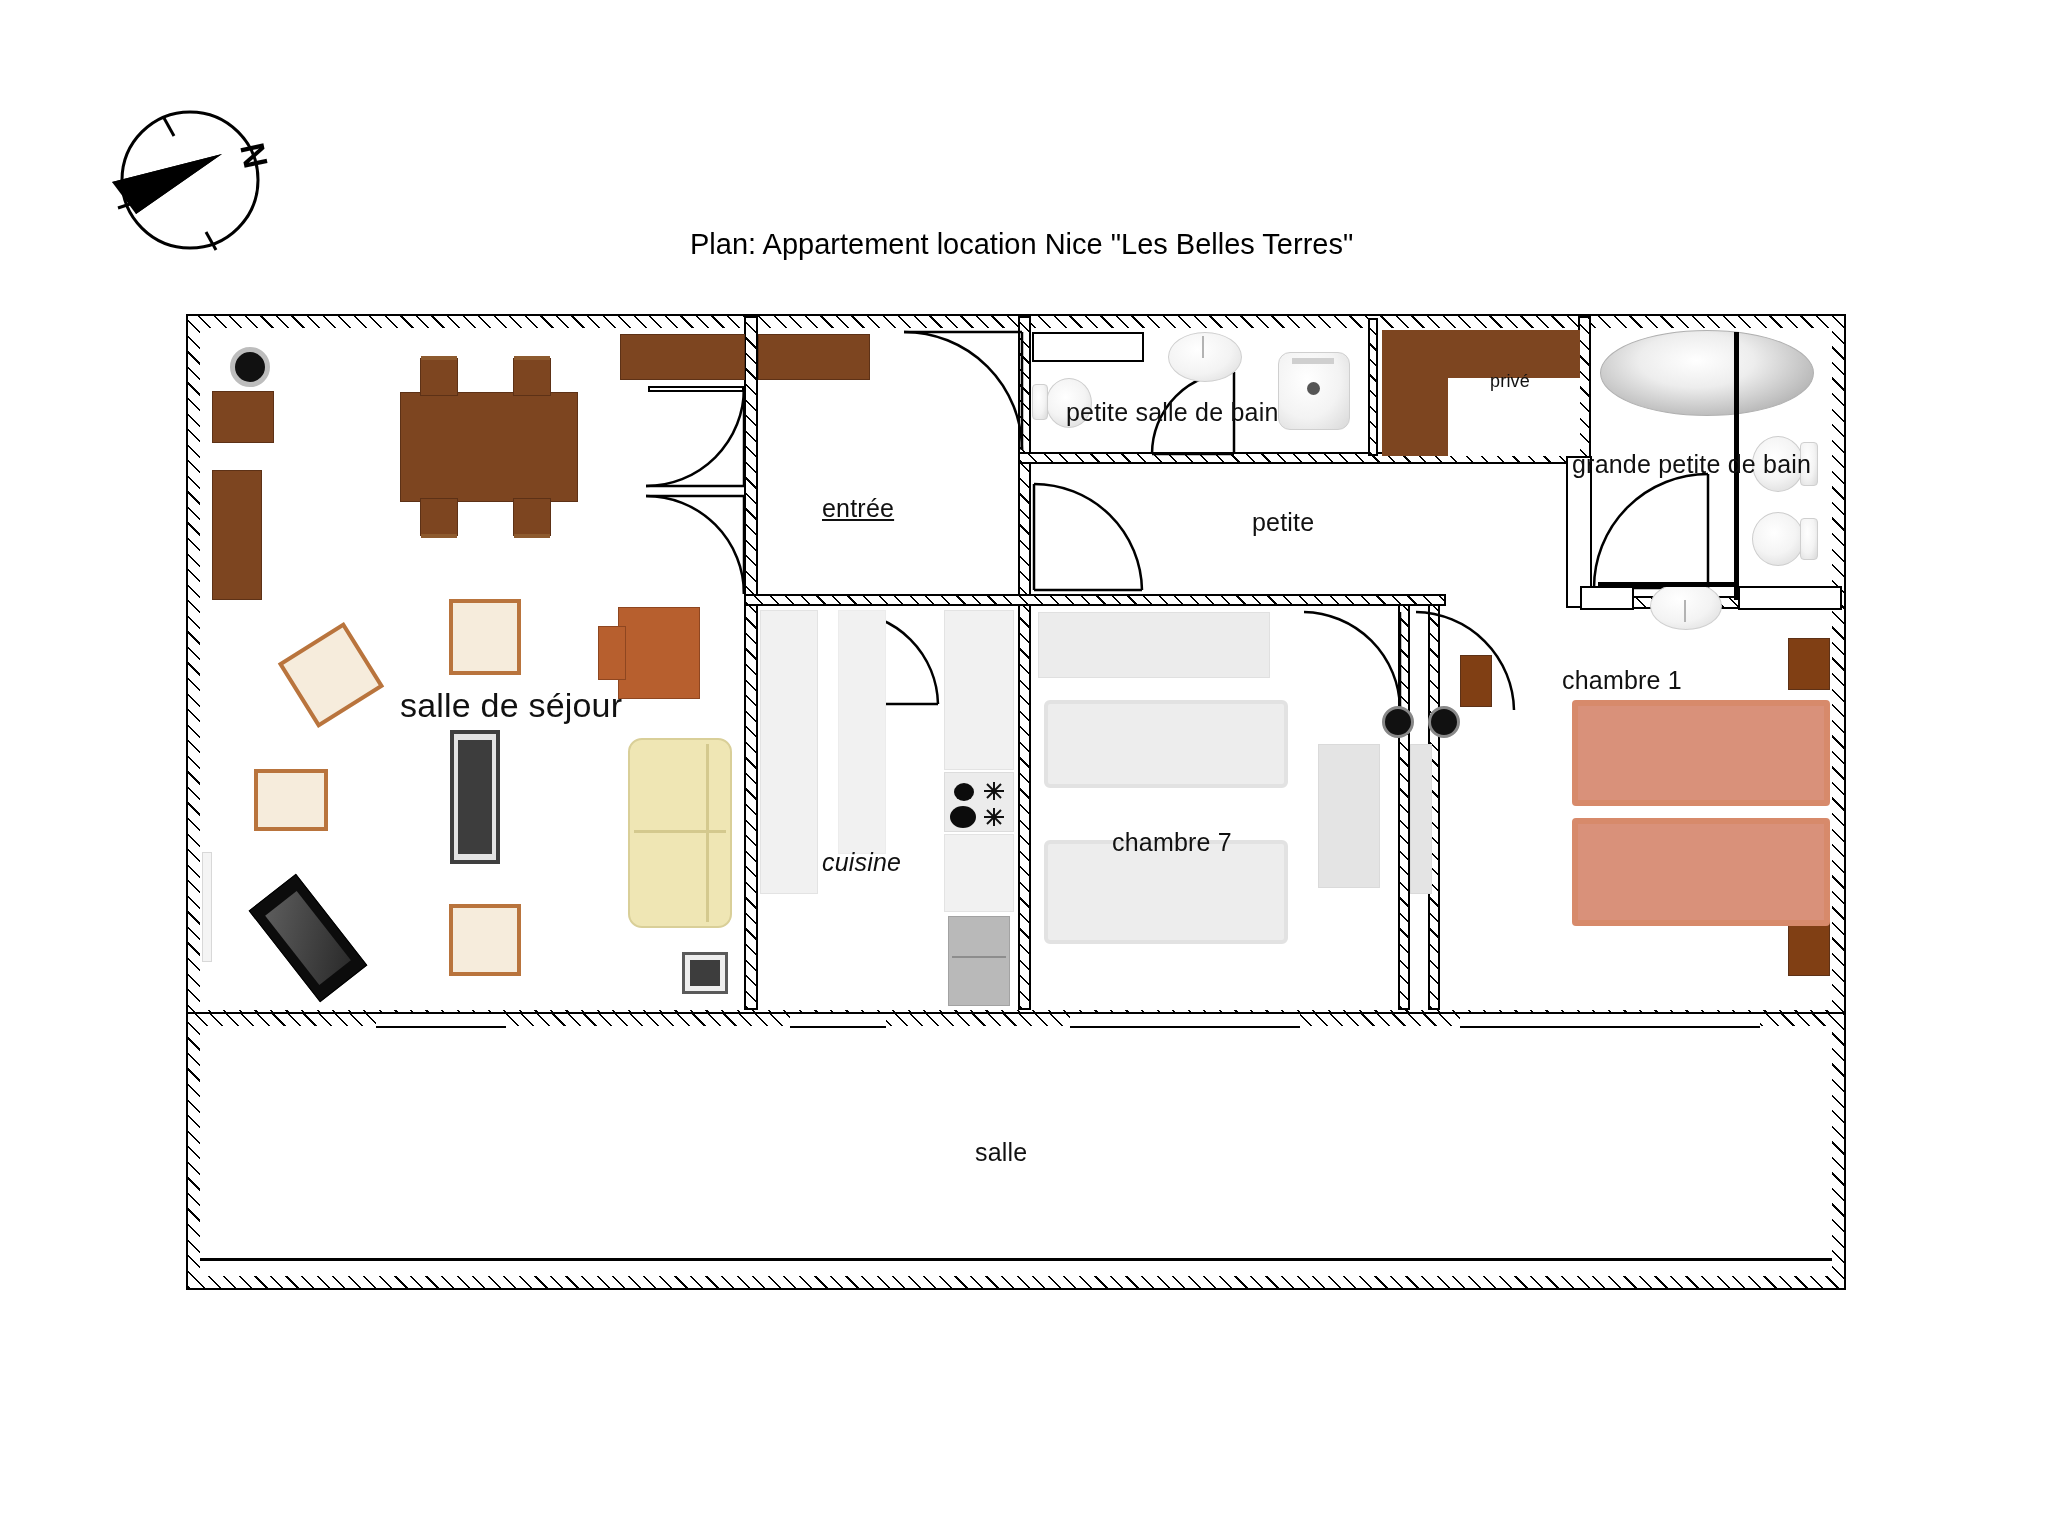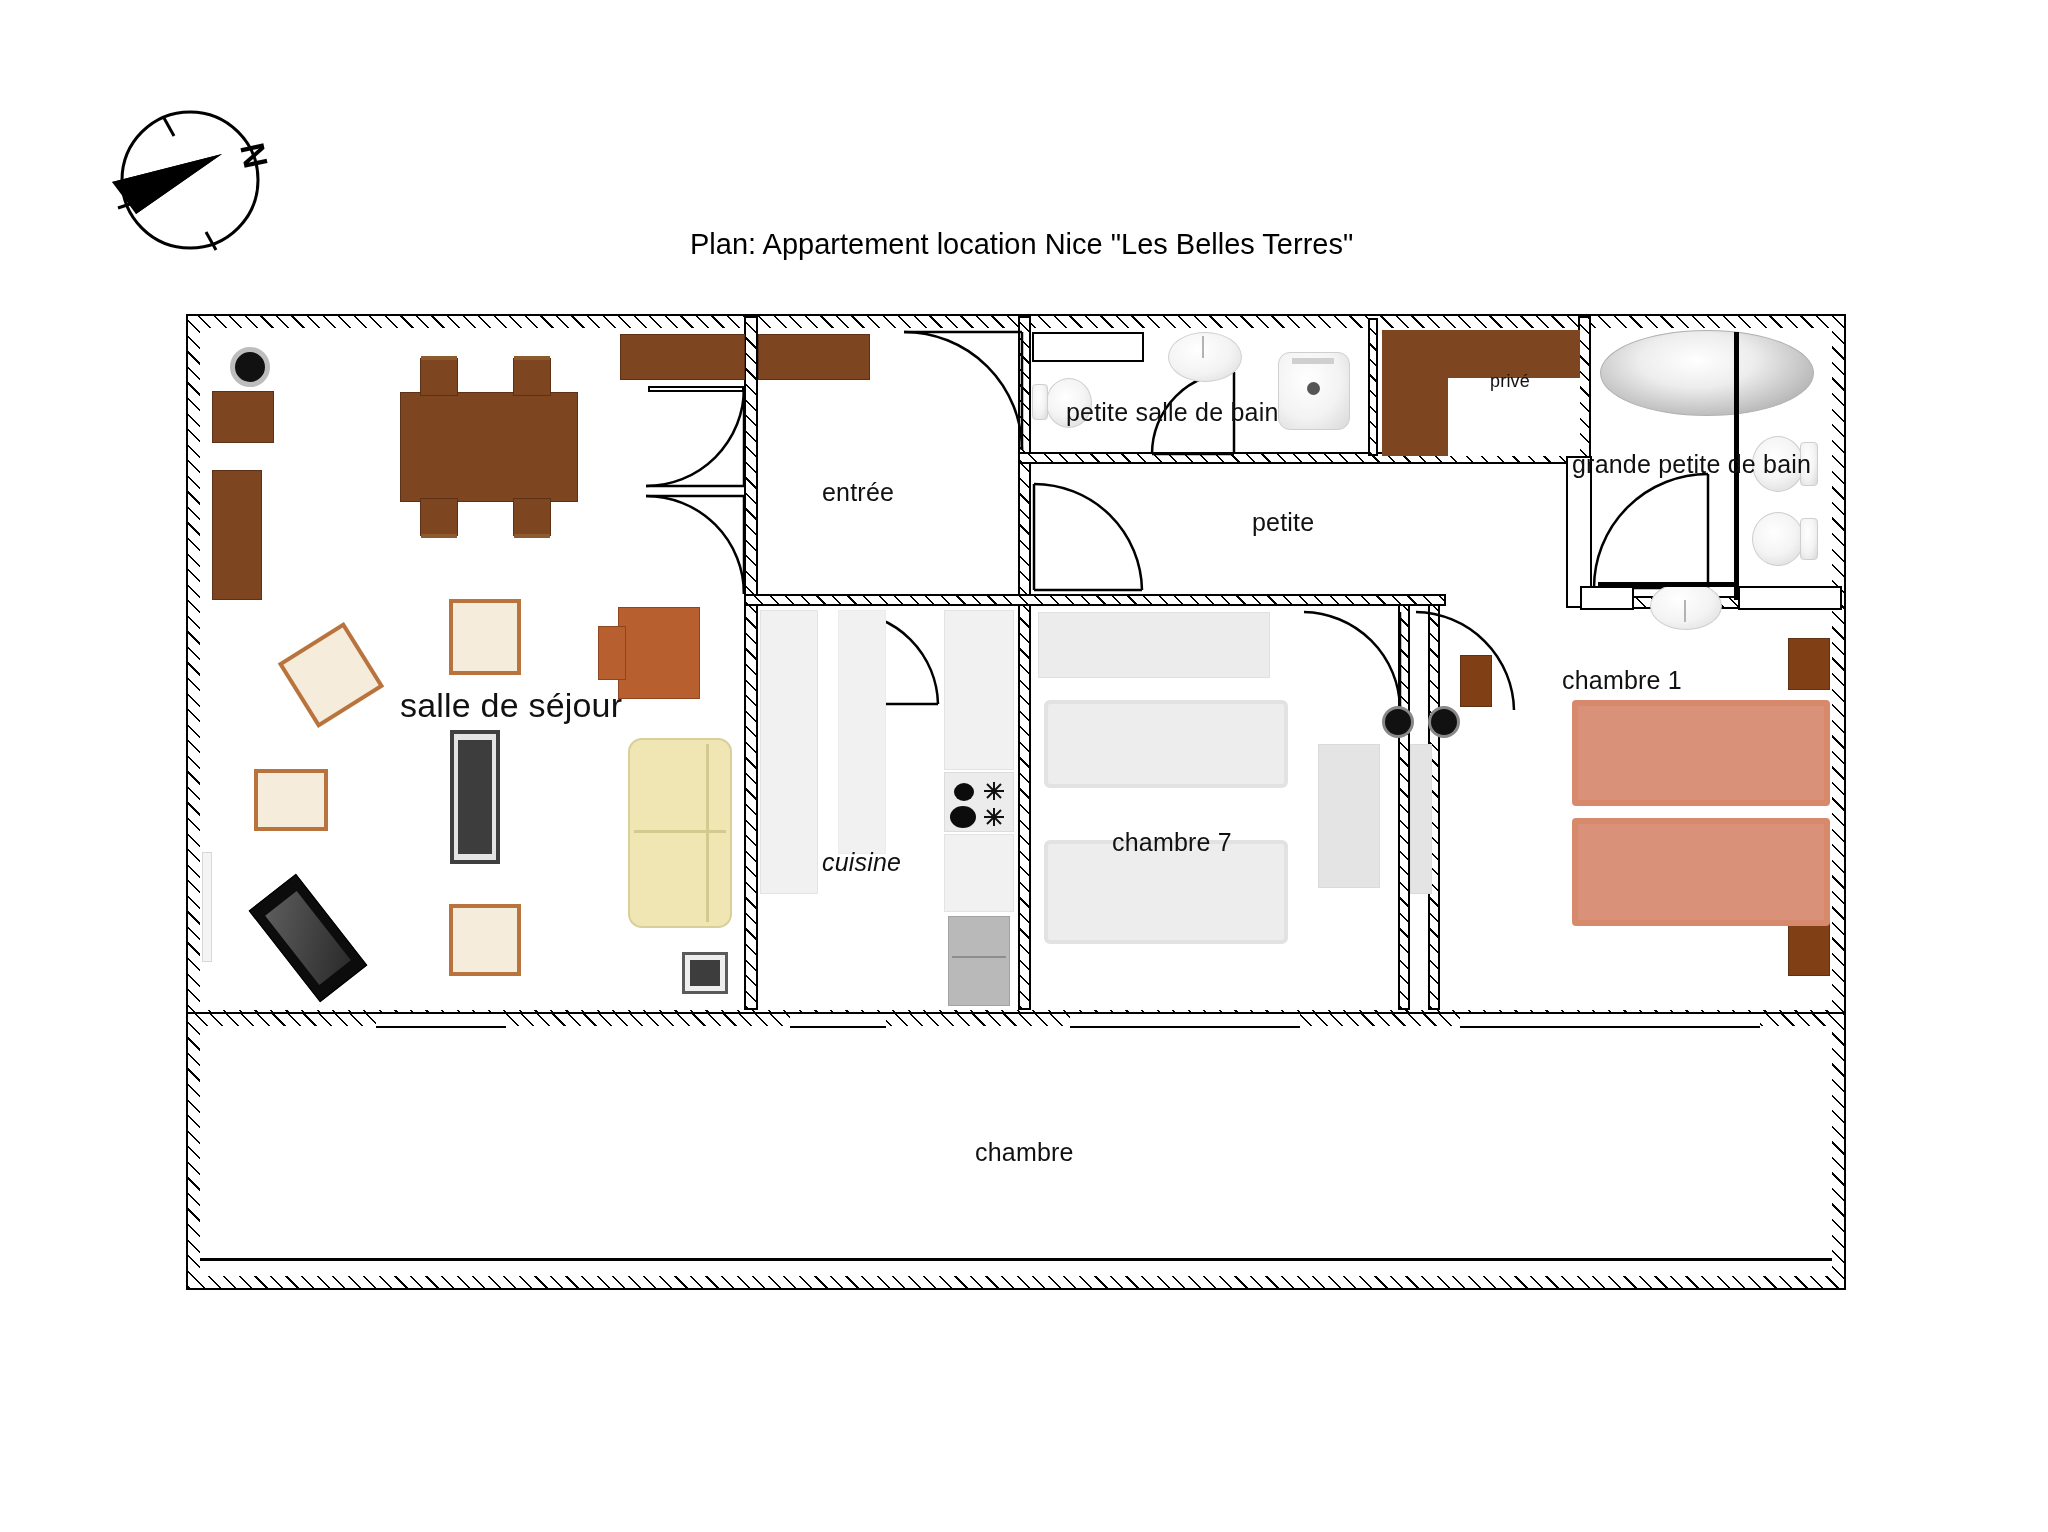--- a/index.html
+++ b/index.html
@@ -219,21 +219,21 @@
 
 <div class="fur" style="left:682px;top:952px;width:46px;height:42px;background:#eee;
      border:3px solid #5a5a5a;"></div>
 <div class="fur" style="left:690px;top:960px;width:30px;height:26px;background:#3d3d3d;"></div>
 
 <div class="fur" style="left:202px;top:852px;width:10px;height:110px;background:#f4f4f4;
      border:1px solid #d8d8d8;"></div>
 
 <div class="lbl" style="left:400px;top:688px;font-size:34px;">salle de séjour</div>
 
-<div class="lbl" style="left:822px;top:480px;">entrée</div>
+<div class="lbl" style="left:822px;top:496px;text-decoration:underline;">entrée</div>
 
 <div class="wall-plain" style="left:1032px;top:332px;width:112px;height:30px;"></div>
 
 <div class="sanit" style="left:1168px;top:332px;width:72px;height:48px;border-radius:50%;"></div>
 <div class="thinline" style="left:1202px;top:336px;width:2px;height:22px;background:#b3b3b3;"></div>
 
 <div class="bowl" style="left:1046px;top:378px;width:44px;height:48px;"></div>
 <div class="sanit" style="left:1032px;top:384px;width:14px;height:34px;border-radius:4px;"></div>
 
 <div class="sanit" style="left:1278px;top:352px;width:70px;height:76px;border-radius:12px;"></div>
@@ -324,21 +324,21 @@
      border:1px solid #5d3116;"></div>
 <div class="fur" style="left:1788px;top:920px;width:42px;height:56px;background:#803f14;
      border:1px solid #5d3116;"></div>
 <div class="fur" style="left:1572px;top:700px;width:258px;height:106px;background:#d9917a;
      border:6px solid #d78a6b;border-radius:4px;"></div>
 <div class="fur" style="left:1572px;top:818px;width:258px;height:108px;background:#d9917a;
      border:6px solid #d78a6b;border-radius:4px;"></div>
 
 <div class="lbl" style="left:1562px;top:668px;">chambre 1</div>
 
-<div class="lbl" style="left:975px;top:1140px;">chambre</div>
+<div class="lbl" style="left:975px;top:1140px;">salle</div>
 
 <div class="abs" style="left:376px;top:1012px;width:130px;height:16px;background:#fff;
      border-top:2px solid #000;border-bottom:2px solid #000;box-sizing:border-box;"></div>
 <div class="abs" style="left:790px;top:1012px;width:96px;height:16px;background:#fff;
      border-top:2px solid #000;border-bottom:2px solid #000;box-sizing:border-box;"></div>
 <div class="abs" style="left:1070px;top:1012px;width:230px;height:16px;background:#fff;
      border-top:2px solid #000;border-bottom:2px solid #000;box-sizing:border-box;"></div>
 <div class="abs" style="left:1460px;top:1012px;width:300px;height:16px;background:#fff;
      border-top:2px solid #000;border-bottom:2px solid #000;box-sizing:border-box;"></div>
 

